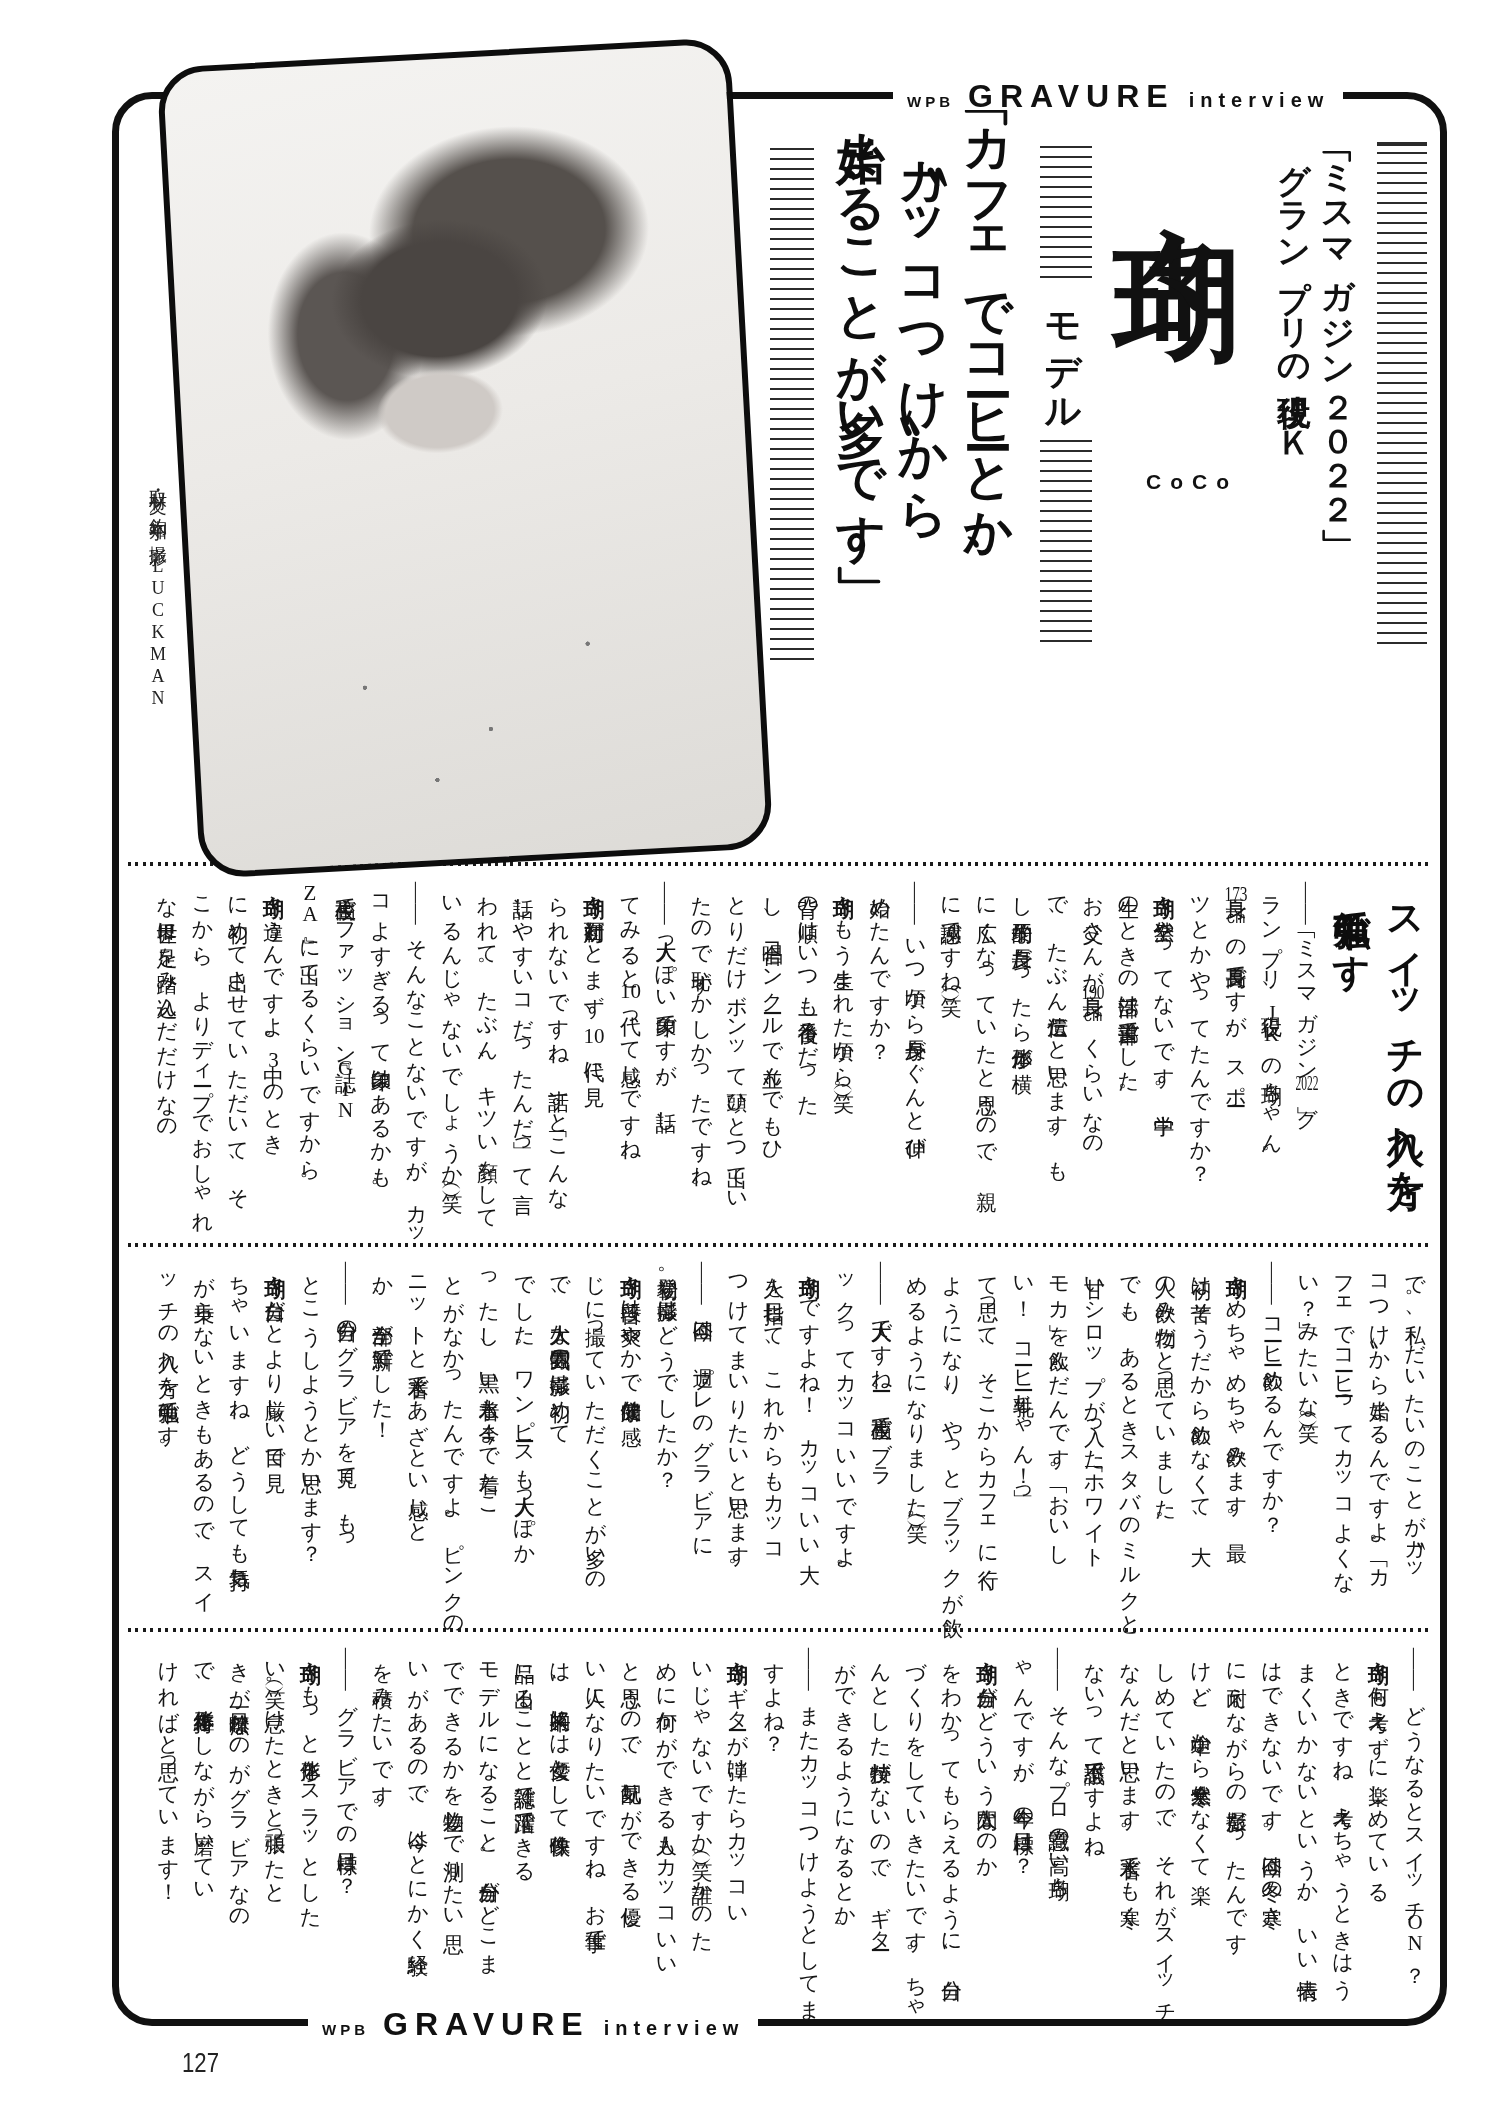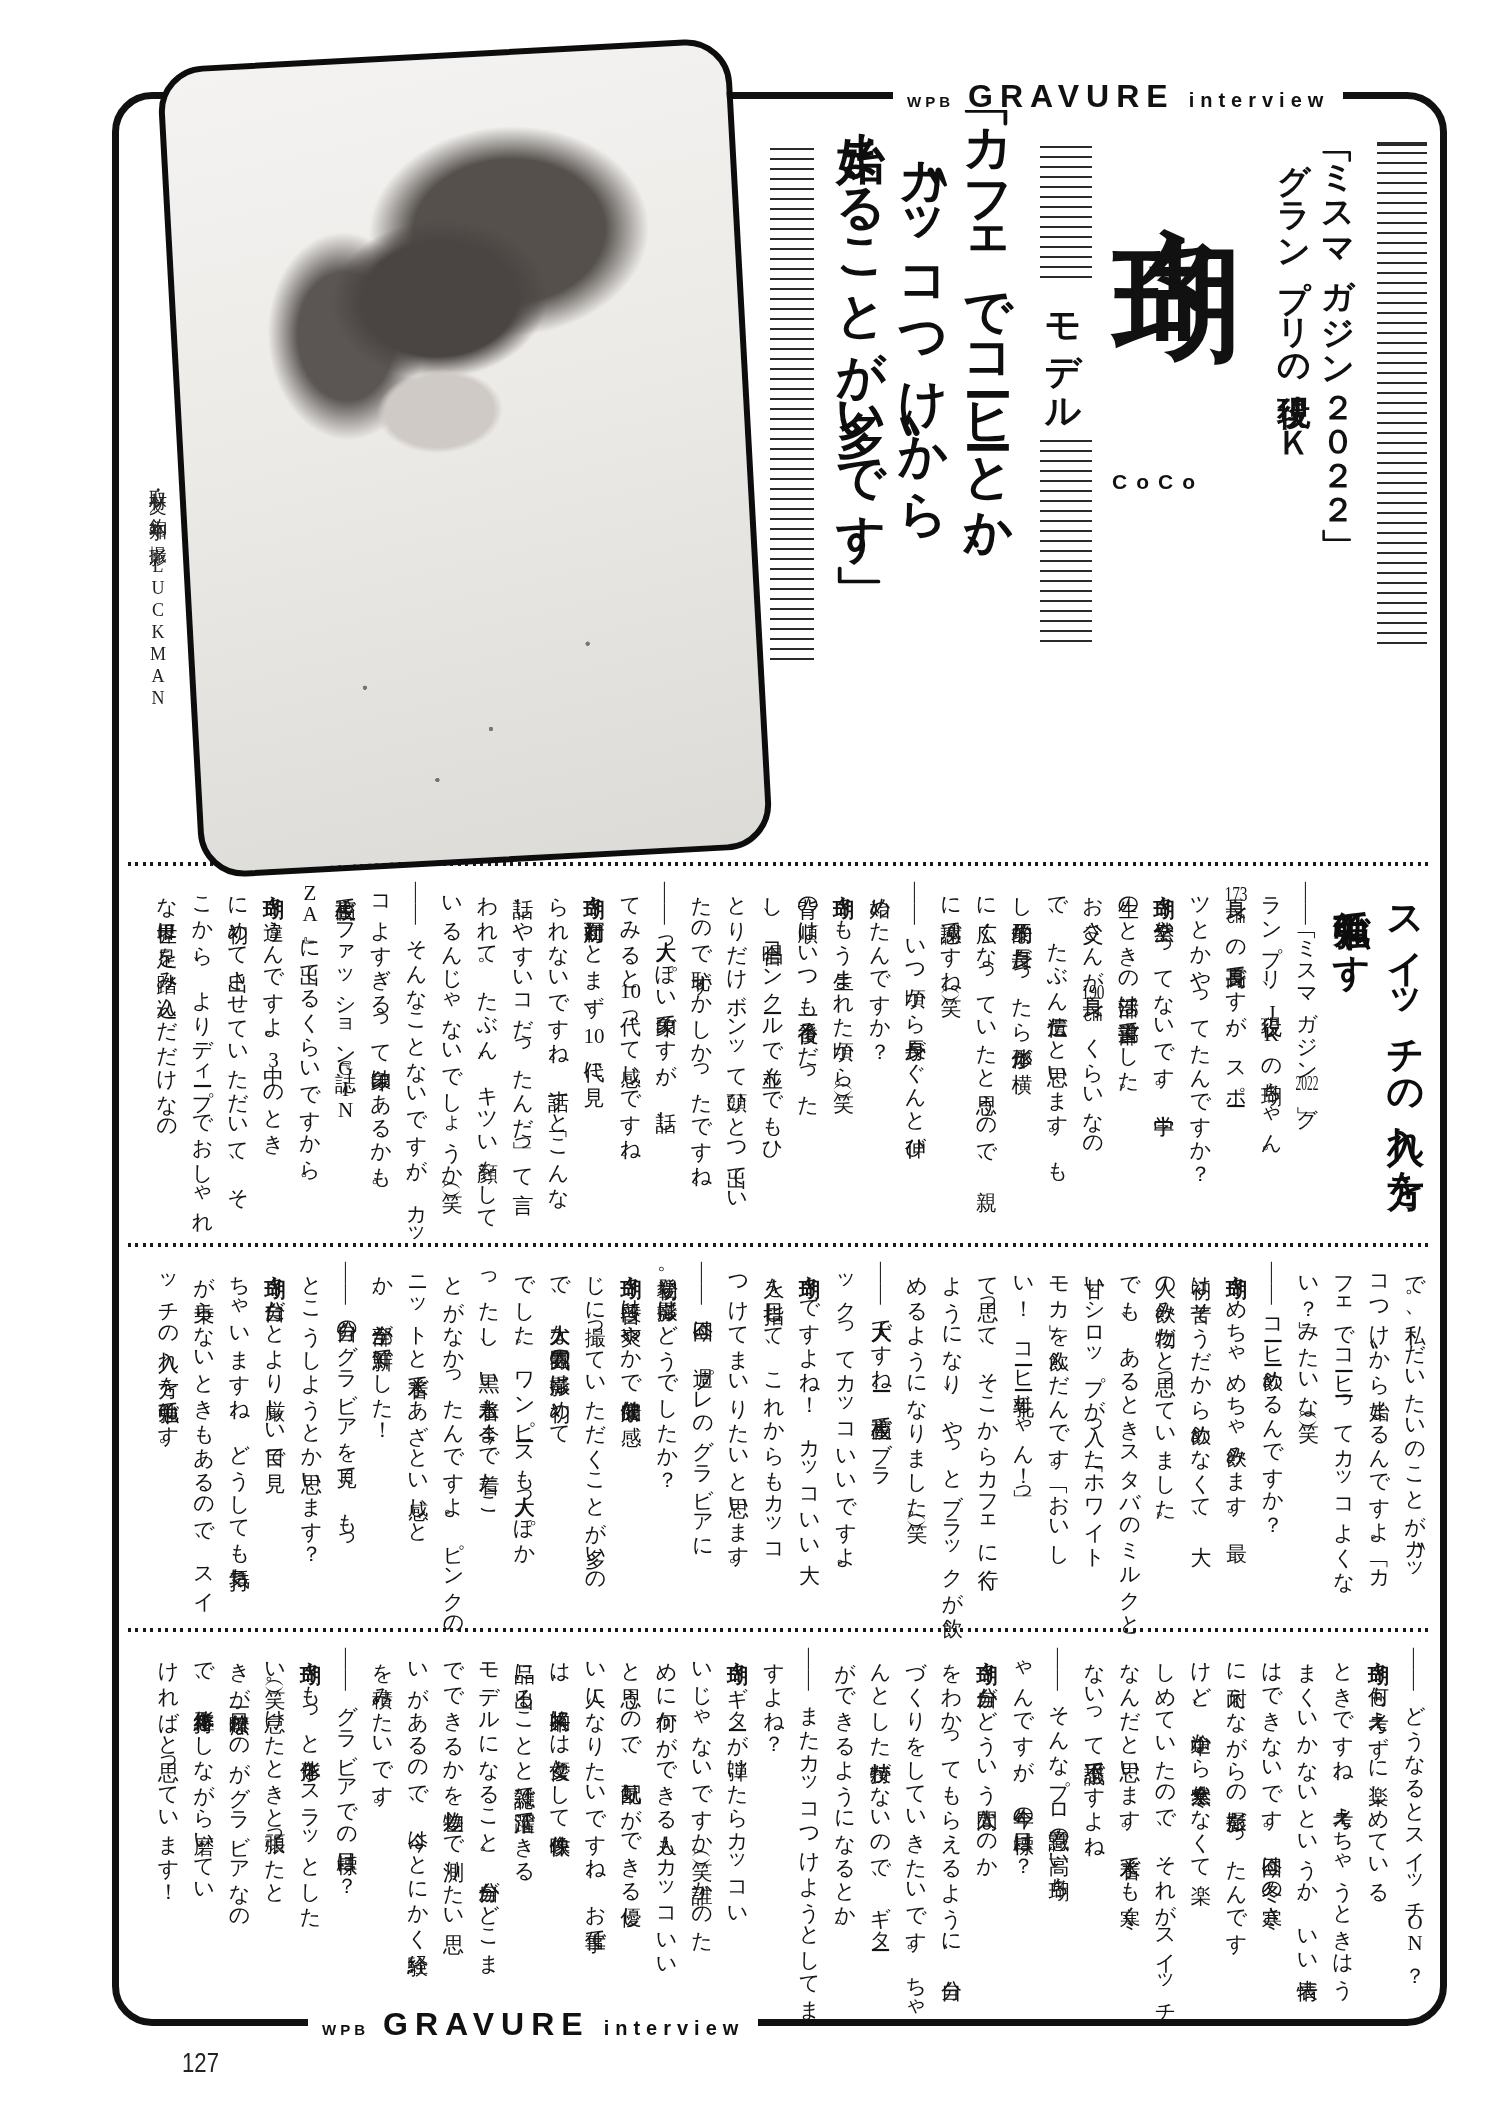--- a/index.html
+++ b/index.html
@@ -47,21 +47,21 @@
   .hl{position:absolute;writing-mode:vertical-rl;text-orientation:mixed;z-index:4;
       font-family:"Liberation Sans",sans-serif;font-weight:800;font-size:49px;
       letter-spacing:-1px;white-space:nowrap;color:#0e0e0e;}
   .subtitle{position:absolute;left:1272px;top:140px;height:520px;z-index:4;
             writing-mode:vertical-rl;text-orientation:mixed;
             font-family:"Liberation Sans",sans-serif;font-weight:bold;font-size:33px;}
   .subtitle .scol{line-height:44px;white-space:nowrap;letter-spacing:1px;}
   .bigname{position:absolute;left:1108px;top:138px;height:330px;z-index:4;
            writing-mode:vertical-rl;font-family:"Liberation Sans",sans-serif;
            font-weight:800;font-size:126px;letter-spacing:12px;line-height:140px;}
-  .romaji{position:absolute;left:1112px;top:470px;z-index:4;
+  .romaji{position:absolute;left:1146px;top:470px;z-index:4;
           font-family:"Liberation Sans",sans-serif;font-weight:bold;font-size:21px;
           letter-spacing:9px;}
   .role{position:absolute;left:1038px;top:288px;height:150px;z-index:4;
         writing-mode:vertical-rl;font-family:"Liberation Sans",sans-serif;
         font-weight:800;font-size:36px;letter-spacing:2px;}
   
   .sep{position:absolute;left:128px;width:1304px;height:4px;z-index:2;
        background:repeating-linear-gradient(90deg,#1a1a1a 0 3px,transparent 3px 7.5px);}
   
   .band{position:absolute;left:130px;width:1302px;height:362px;z-index:3;

